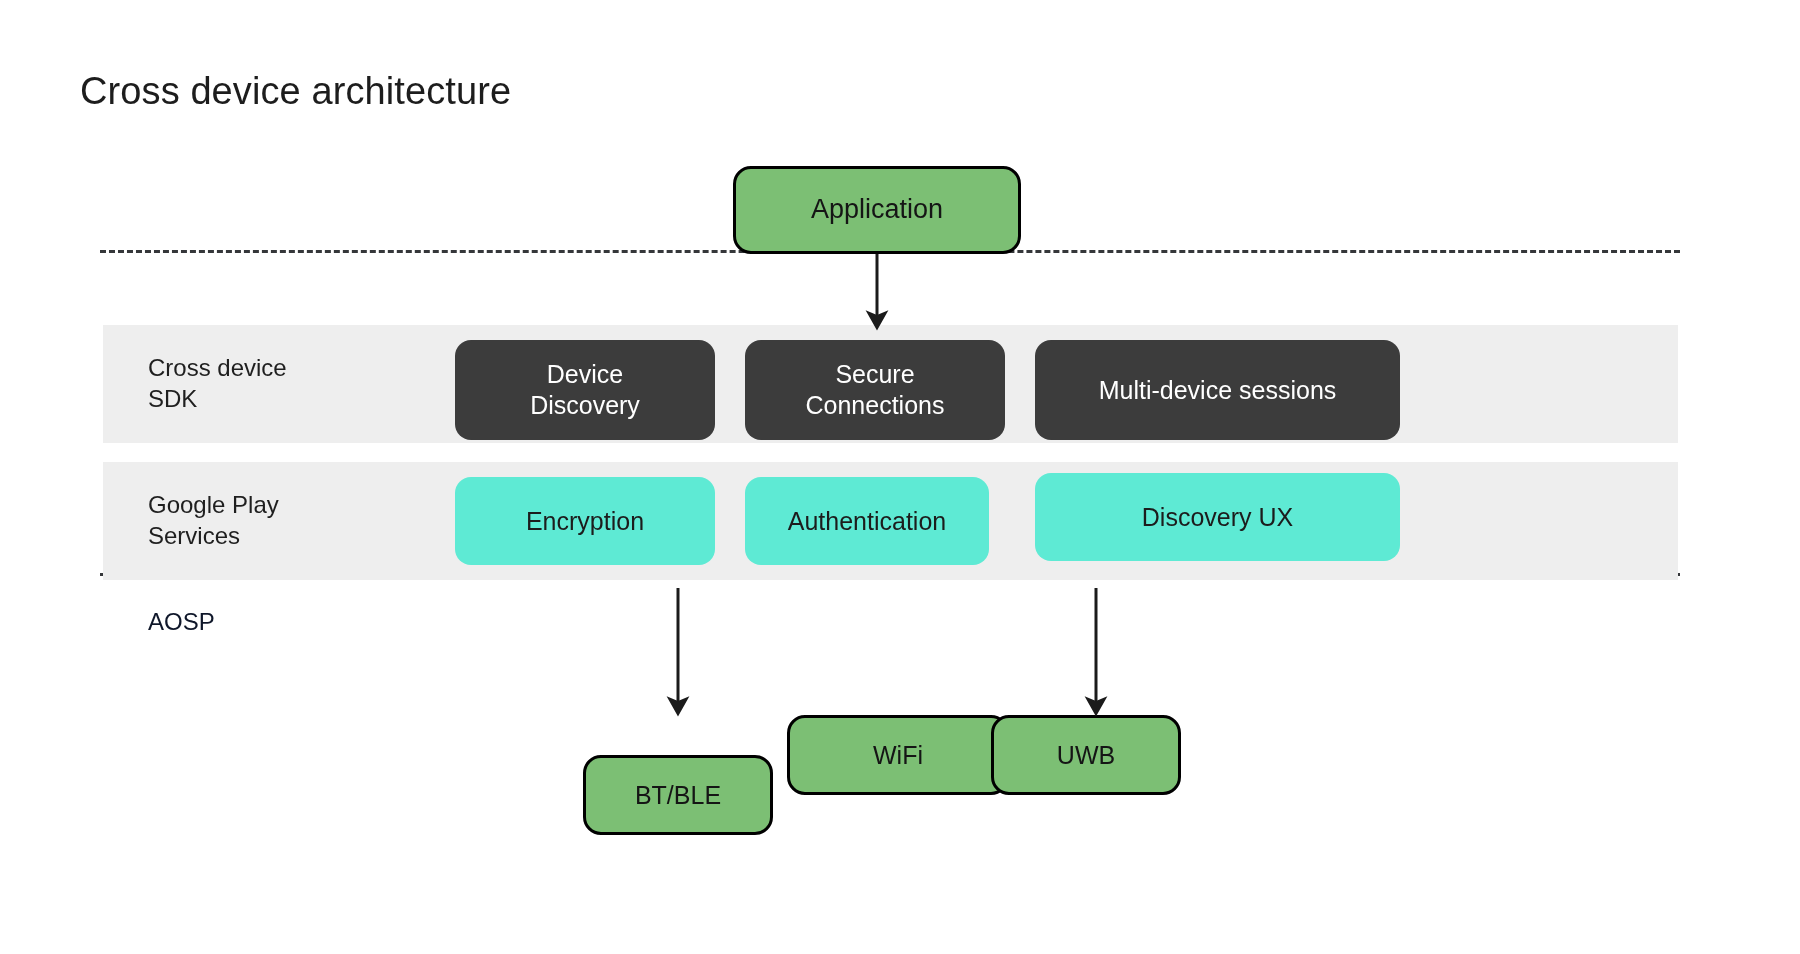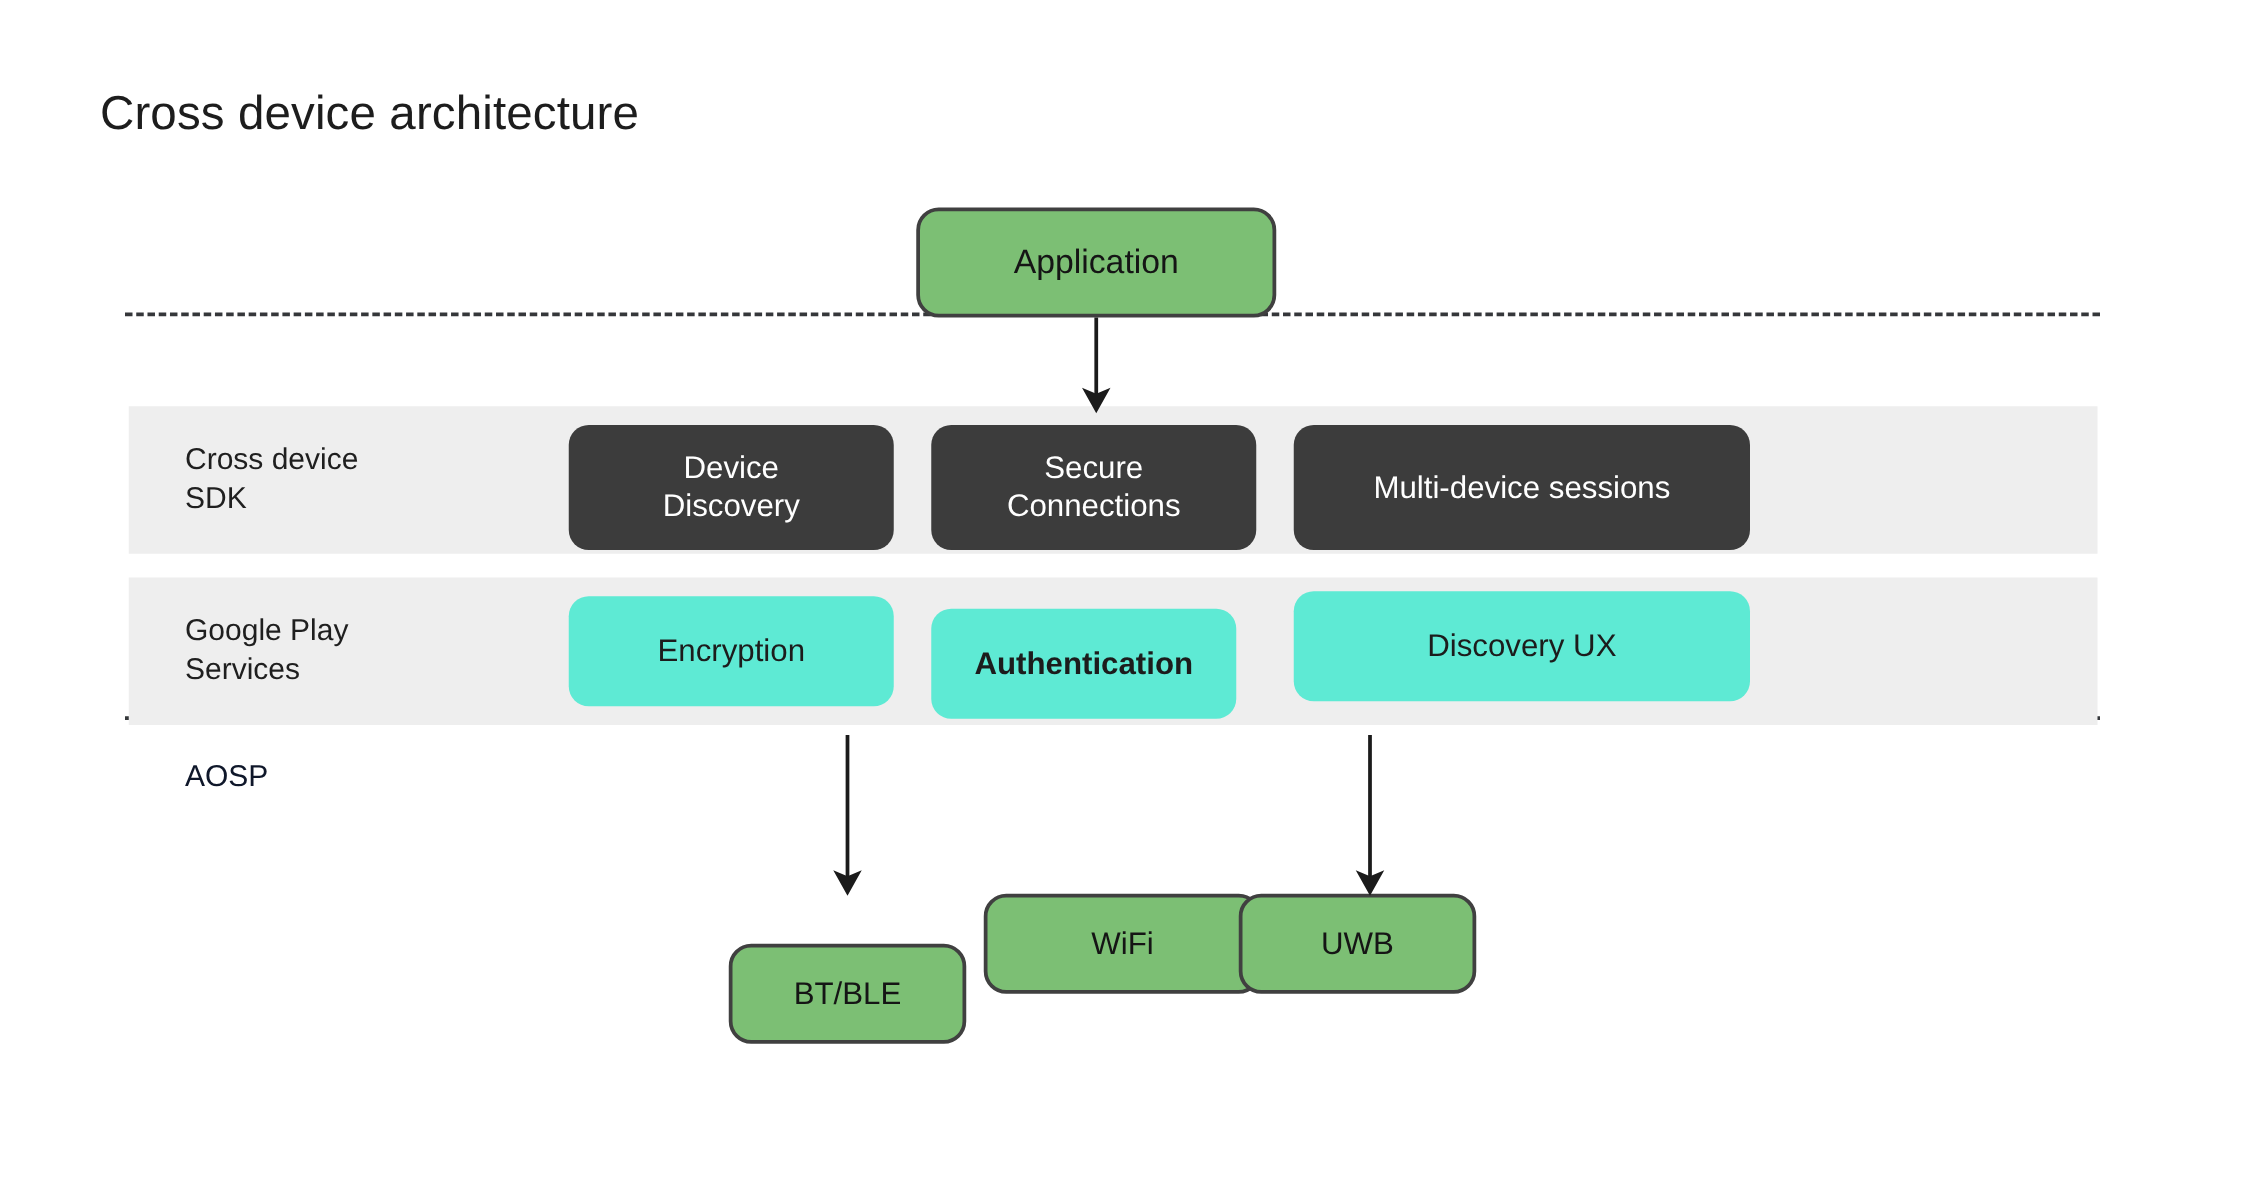--- a/index.html
+++ b/index.html
@@ -79,32 +79,32 @@
     border-radius: 16px;
   }
   .node.amber {
     background: #5eead4;
     color: #1c1c1c;
     border-radius: 16px;
   }
   .node.green {
     background: #7cbf74;
     color: #151515;
-    border: 3px solid #404040;
+    border: 3px solid #000000;
     border-radius: 18px;
   }
 
   
   #node-device-discovery    { left: 455px; top: 340px; width: 260px; height: 100px; }
   #node-secure-connections  { left: 745px; top: 340px; width: 260px; height: 100px; }
   #node-multi-device        { left: 1035px; top: 340px; width: 365px; height: 100px; }
 
   
   #node-encryption     { left: 455px; top: 477px; width: 260px; height: 88px; }
-  #node-authentication { left: 745px; top: 487px; width: 244px; height: 88px; font-weight: bold; }
+  #node-authentication { left: 745px; top: 477px; width: 244px; height: 88px; }
   #node-discovery-ux   { left: 1035px; top: 473px; width: 365px; height: 88px; }
 
   
   #node-application {
     left: 733px; top: 166px; width: 288px; height: 88px;
     font-size: 27px;
   }
 
   
   #node-btble { left: 583px; top: 715px; width: 190px; height: 80px; margin-top: 40px; }

